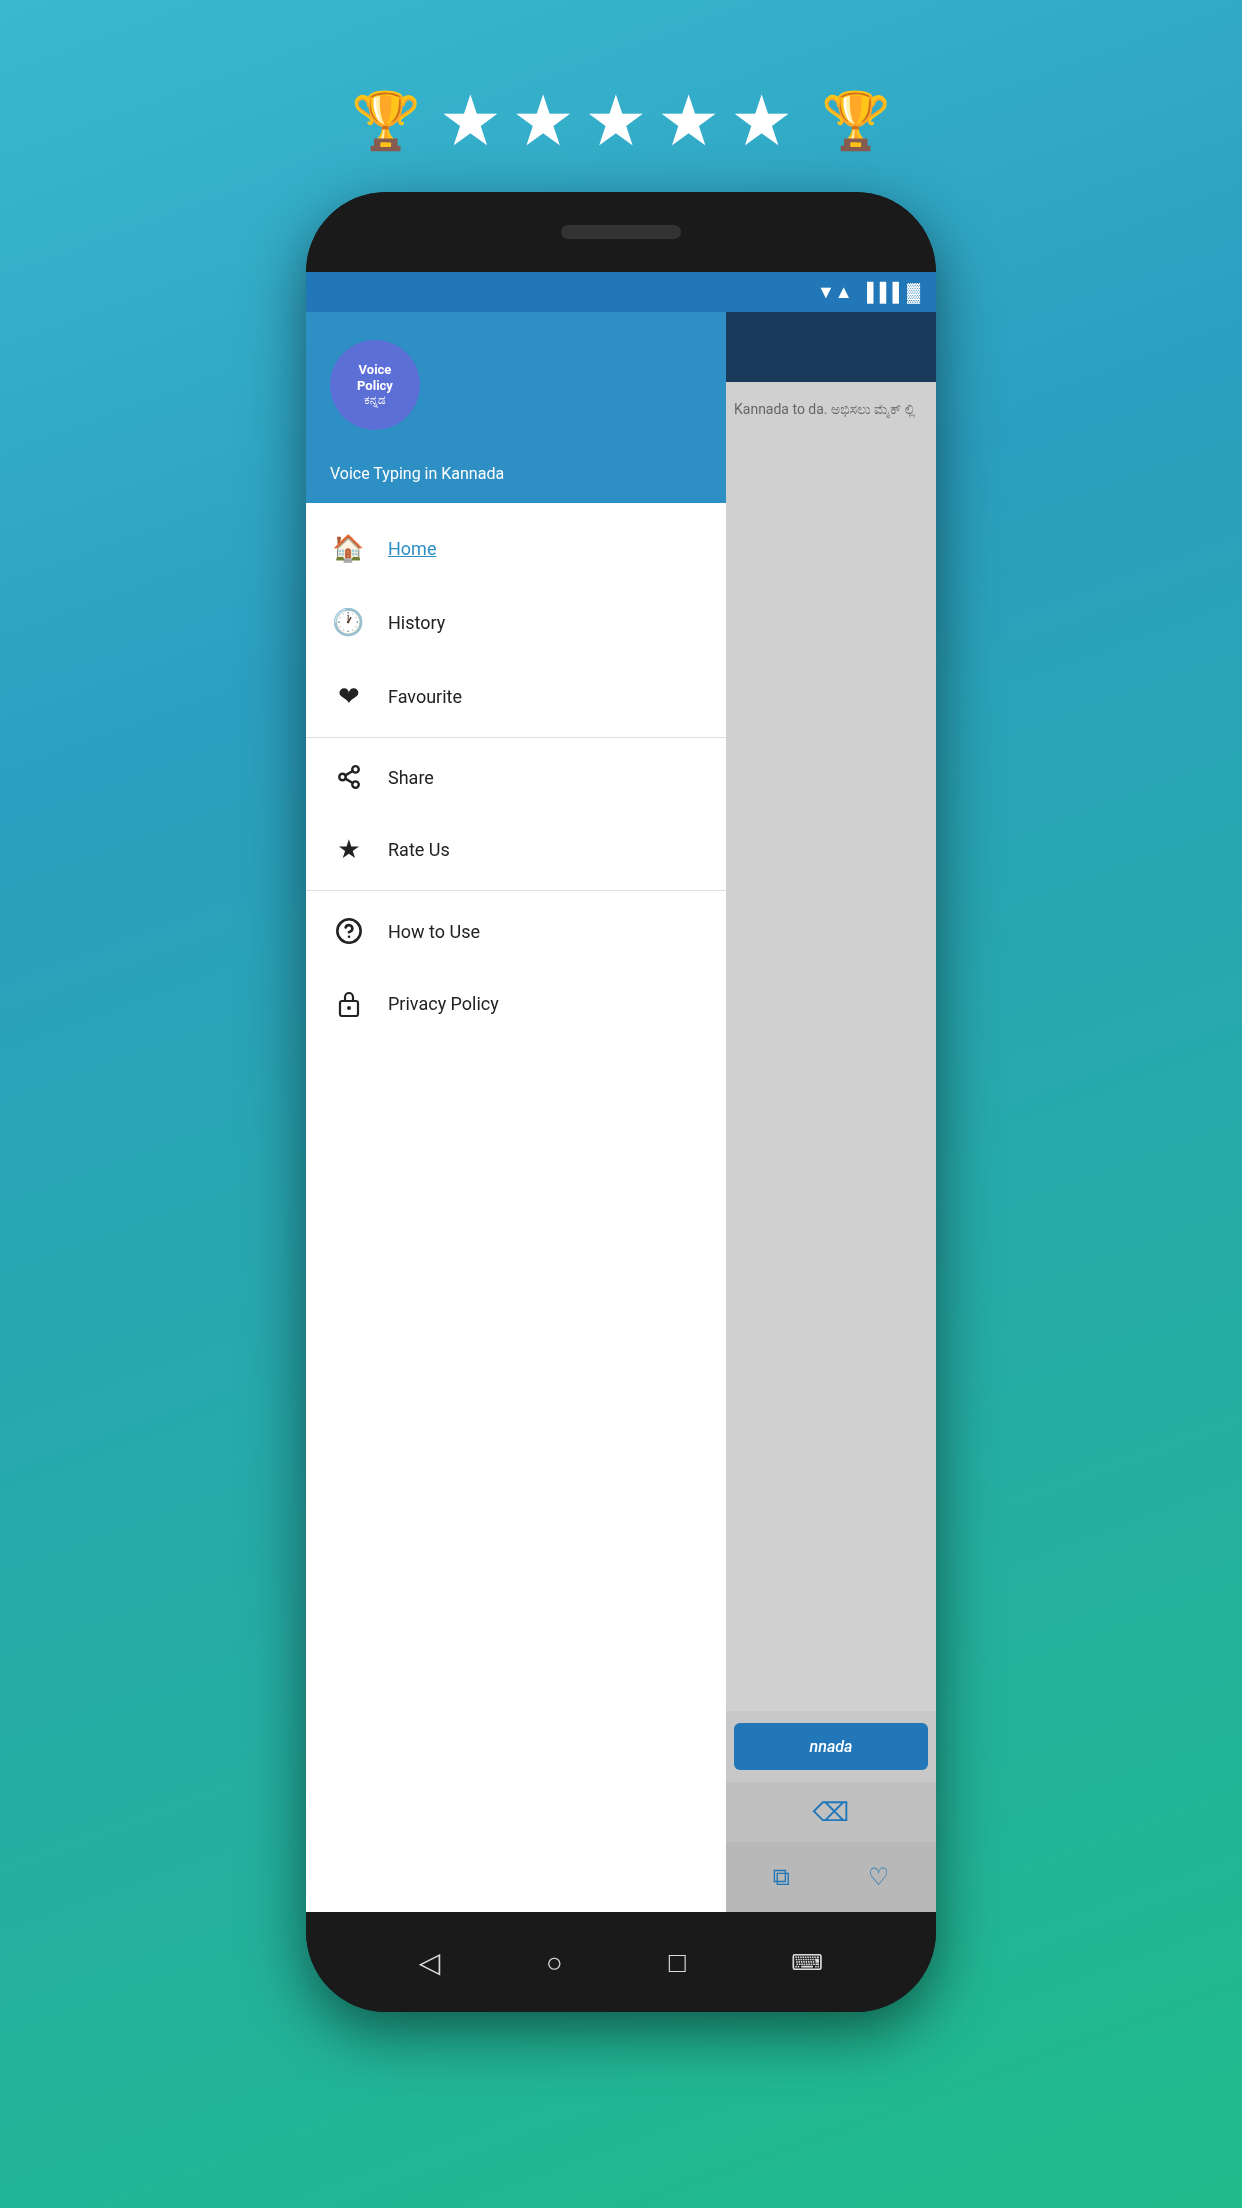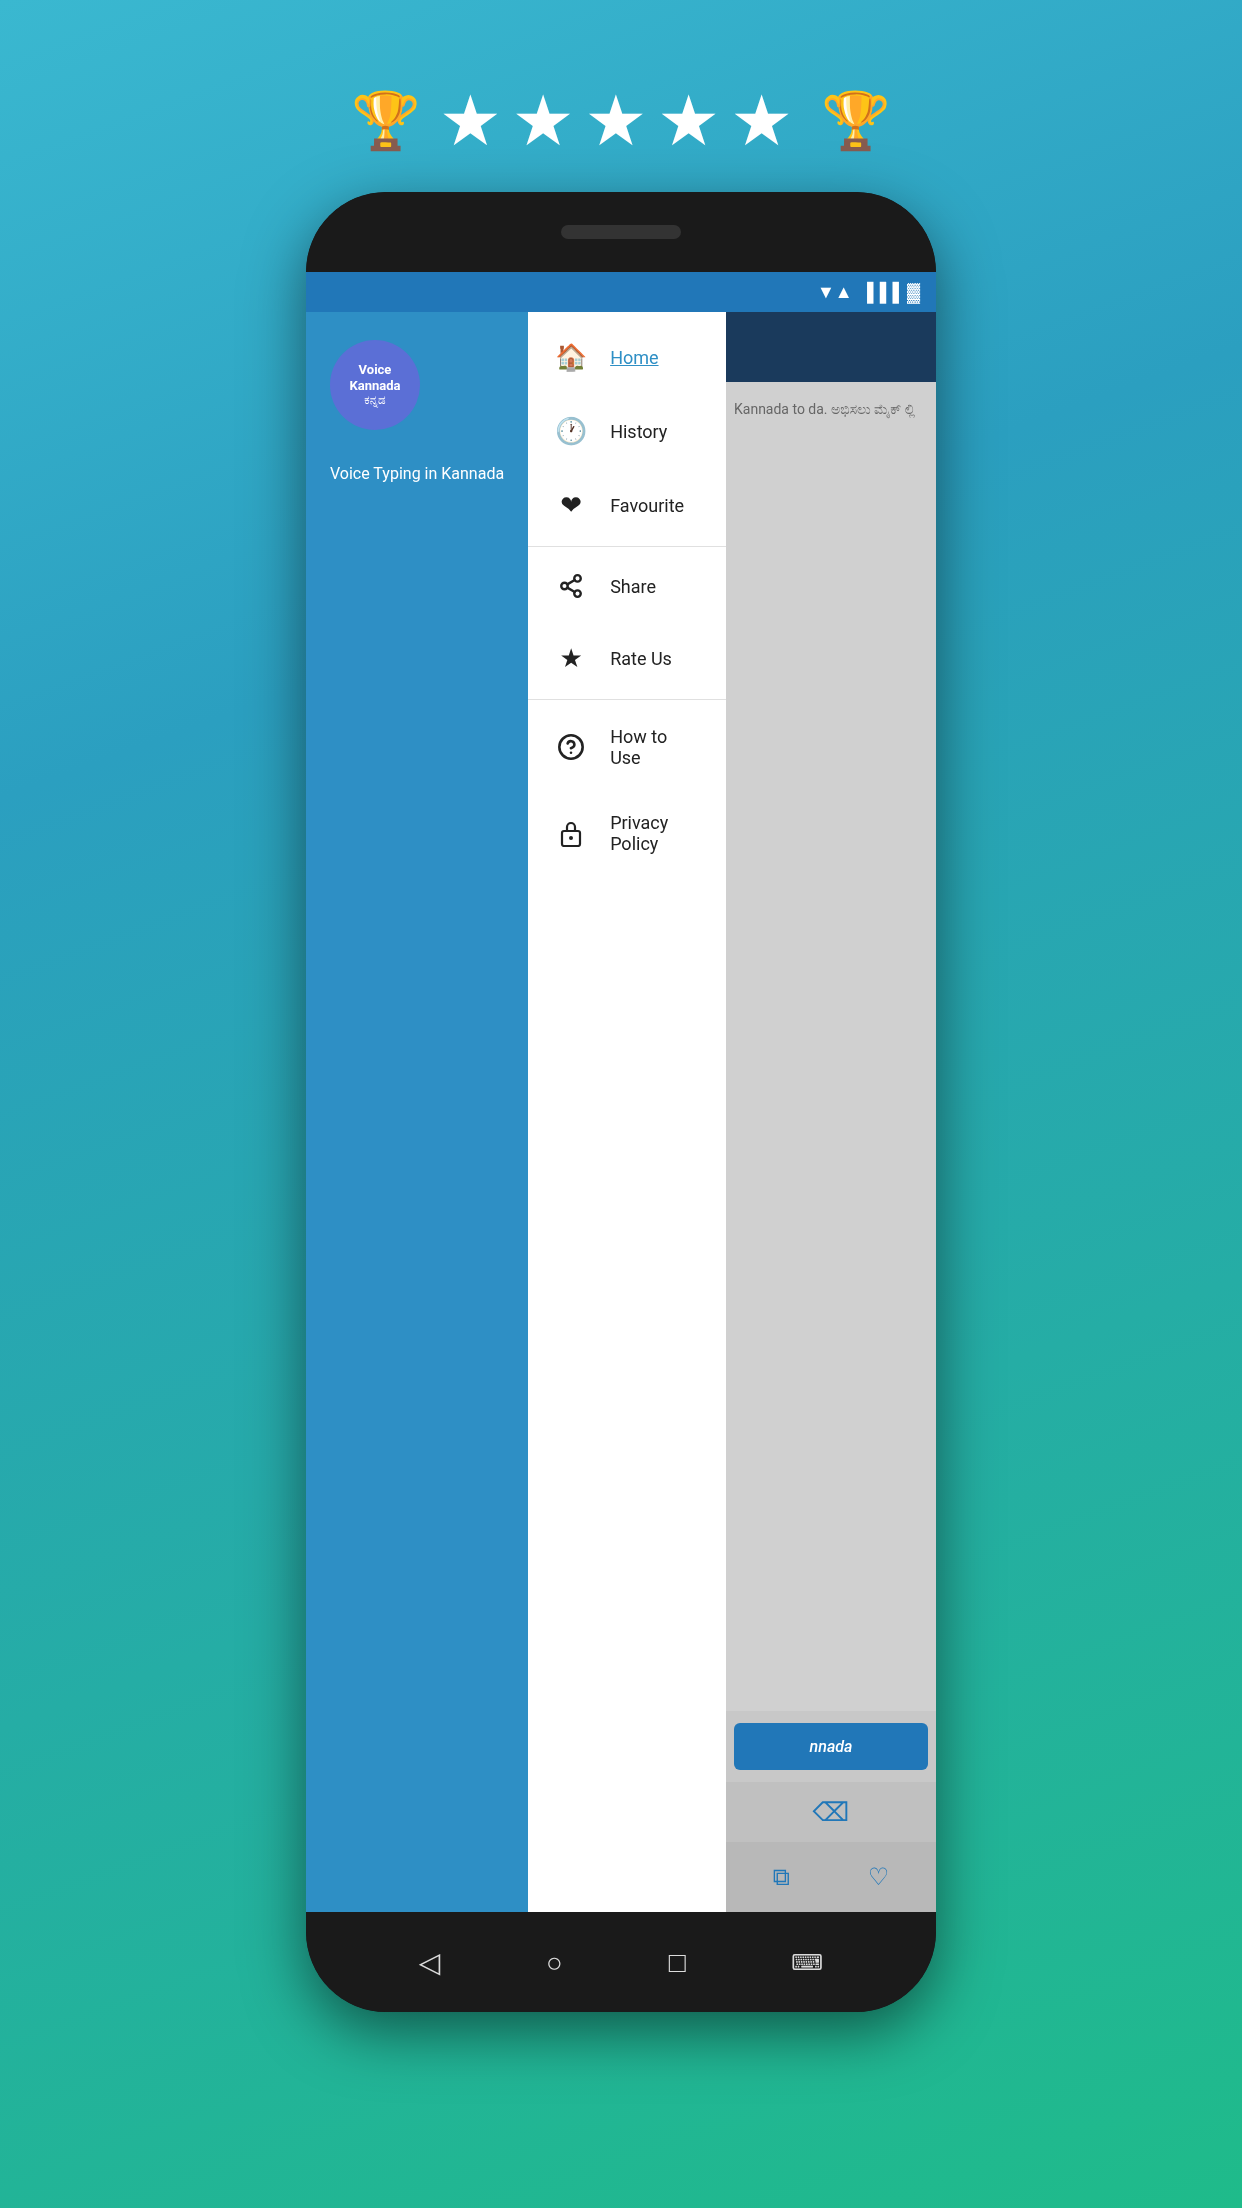--- a/index.html
+++ b/index.html
@@ -124,20 +124,21 @@
     
     .drawer {
       width: 420px;
       height: 100%;
       background: white;
       position: absolute;
       left: 0;
       top: 0;
       z-index: 10;
       display: flex;
+      flex-direction: column;
       overflow: hidden;
     }
 
     
     .drawer-header {
       background: #2e8fc5;
       padding: 28px 24px 20px;
       display: flex;
       flex-direction: column;
       align-items: flex-start;
@@ -364,21 +365,21 @@
           <span class="action-btn">⧉</span>
           <span class="action-btn">♡</span>
         </div>
       </div>
 
       <div class="drawer">
 
         <div class="drawer-header">
           <div class="app-logo-circle">
             <span class="app-logo-text-main">Voice</span>
-            <span class="app-logo-text-main">Kannada</span>
+            <span class="app-logo-text-main">Policy</span>
             <span class="app-logo-text-sub">ಕನ್ನಡ</span>
           </div>
           <div class="app-title">Voice Typing in Kannada</div>
         </div>
 
         <div class="drawer-menu">
 
           <div class="menu-item active">
             <span class="menu-icon">🏠</span>
             <span class="menu-label">Home</span>

